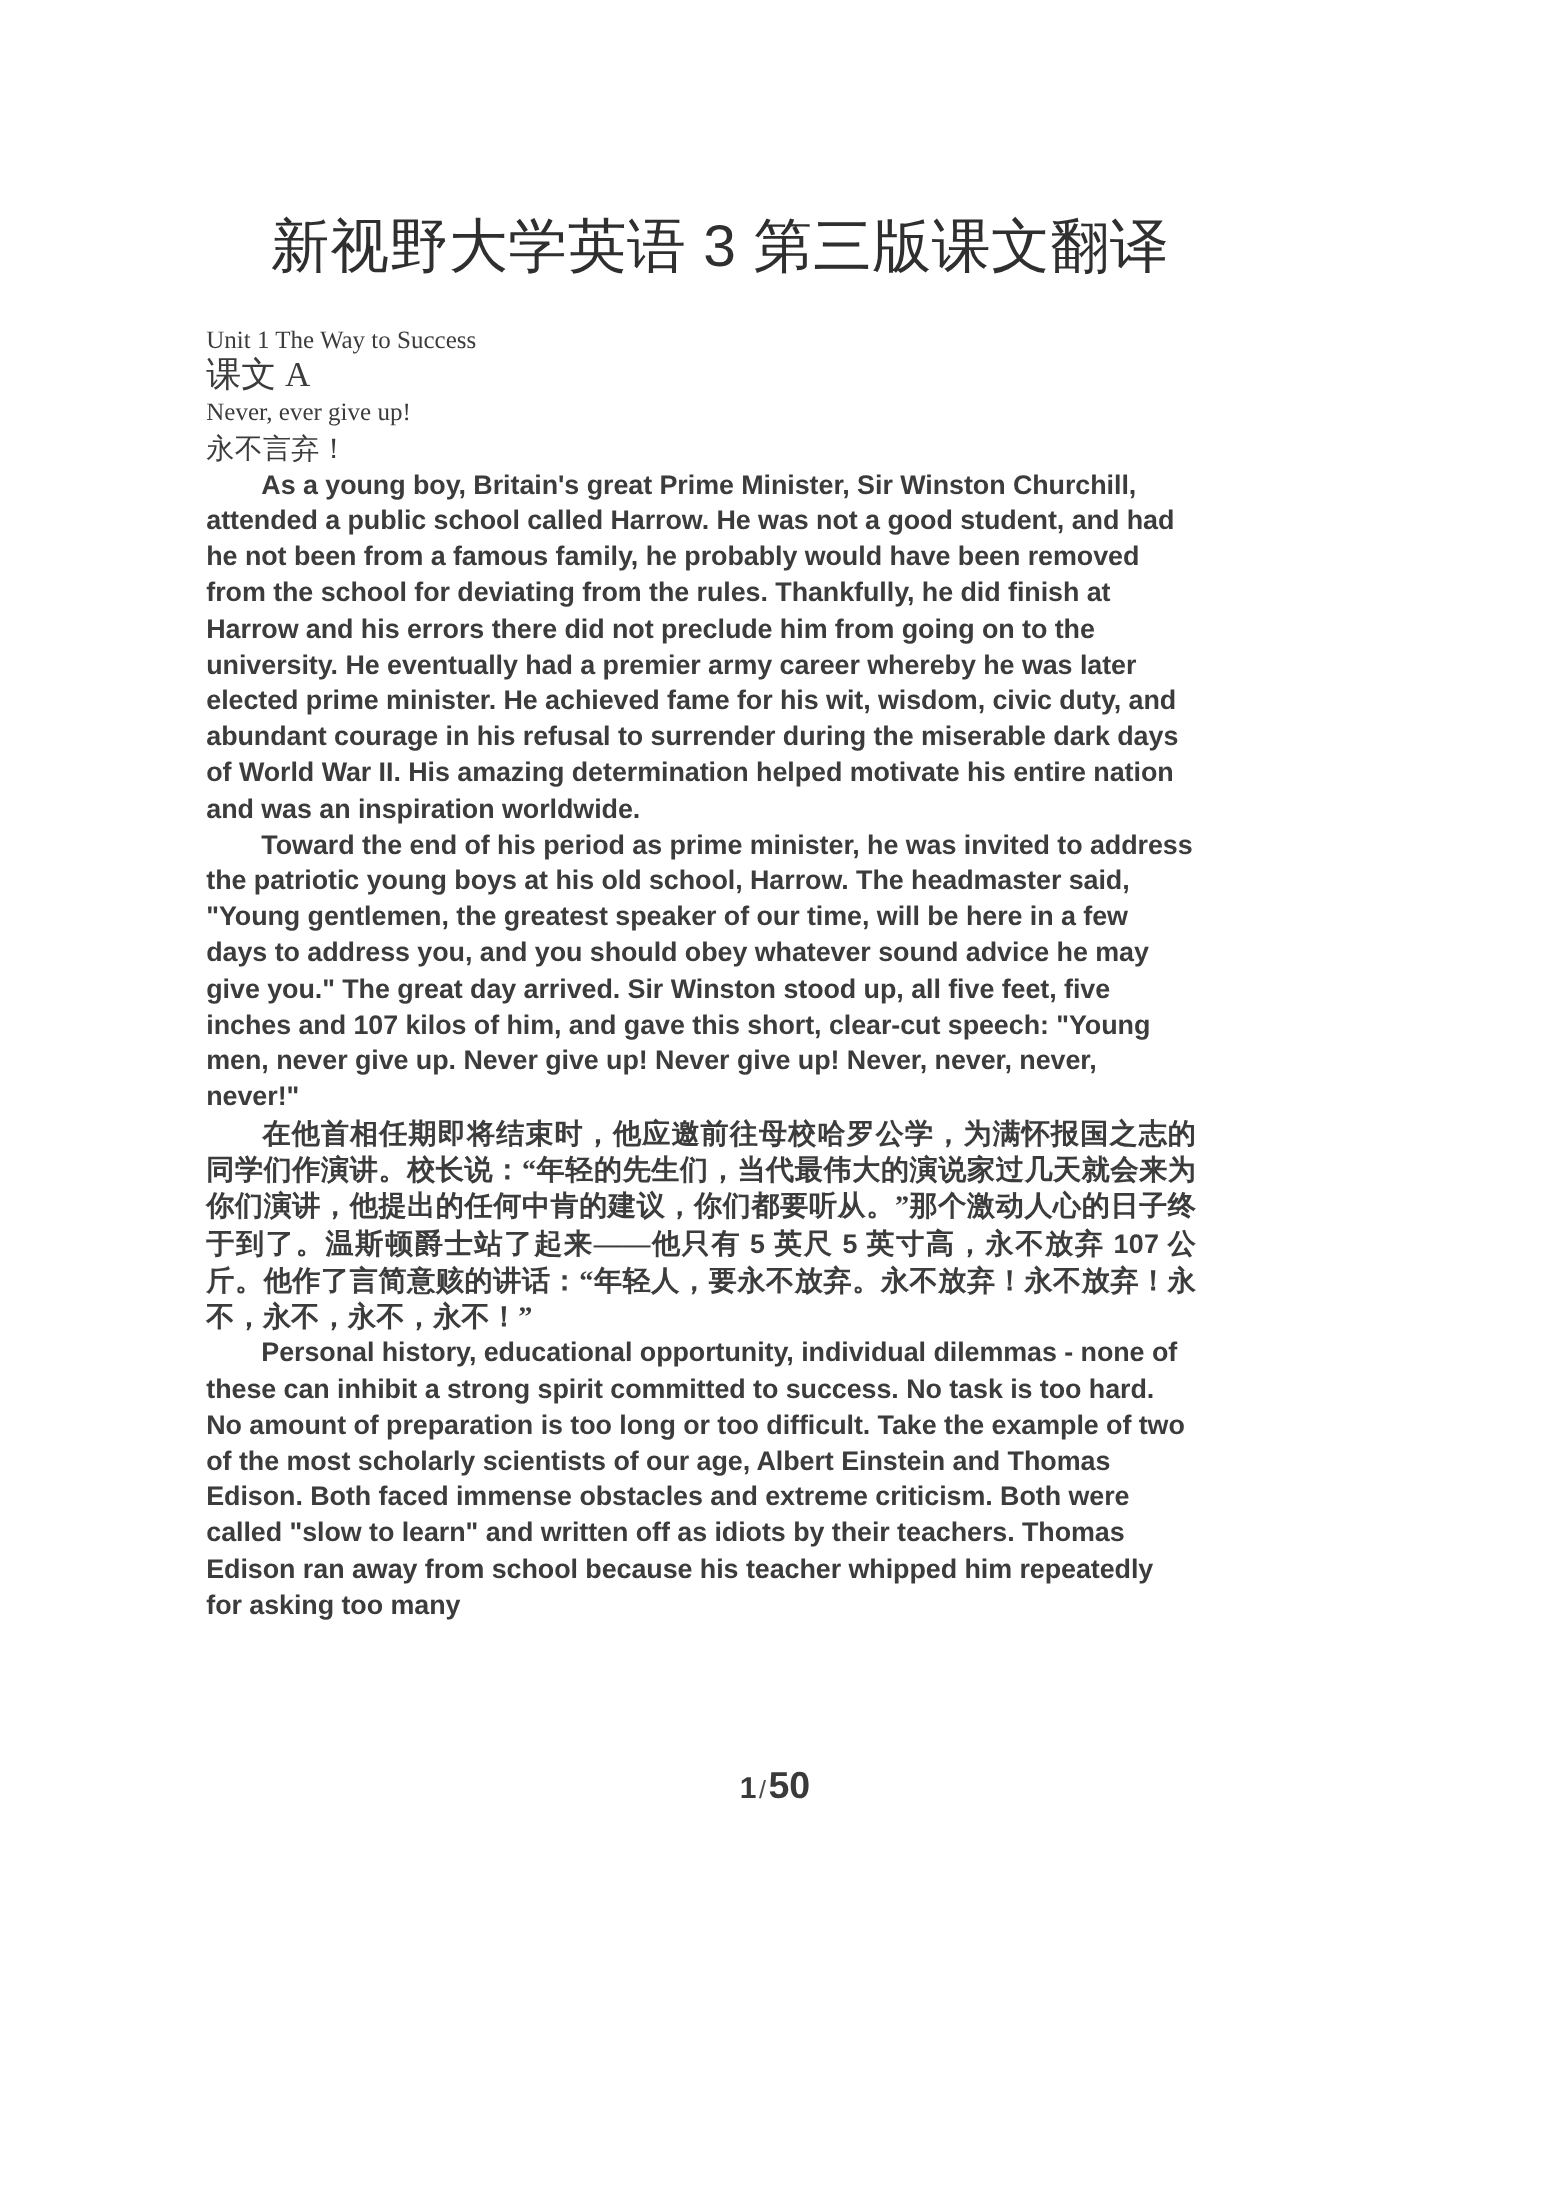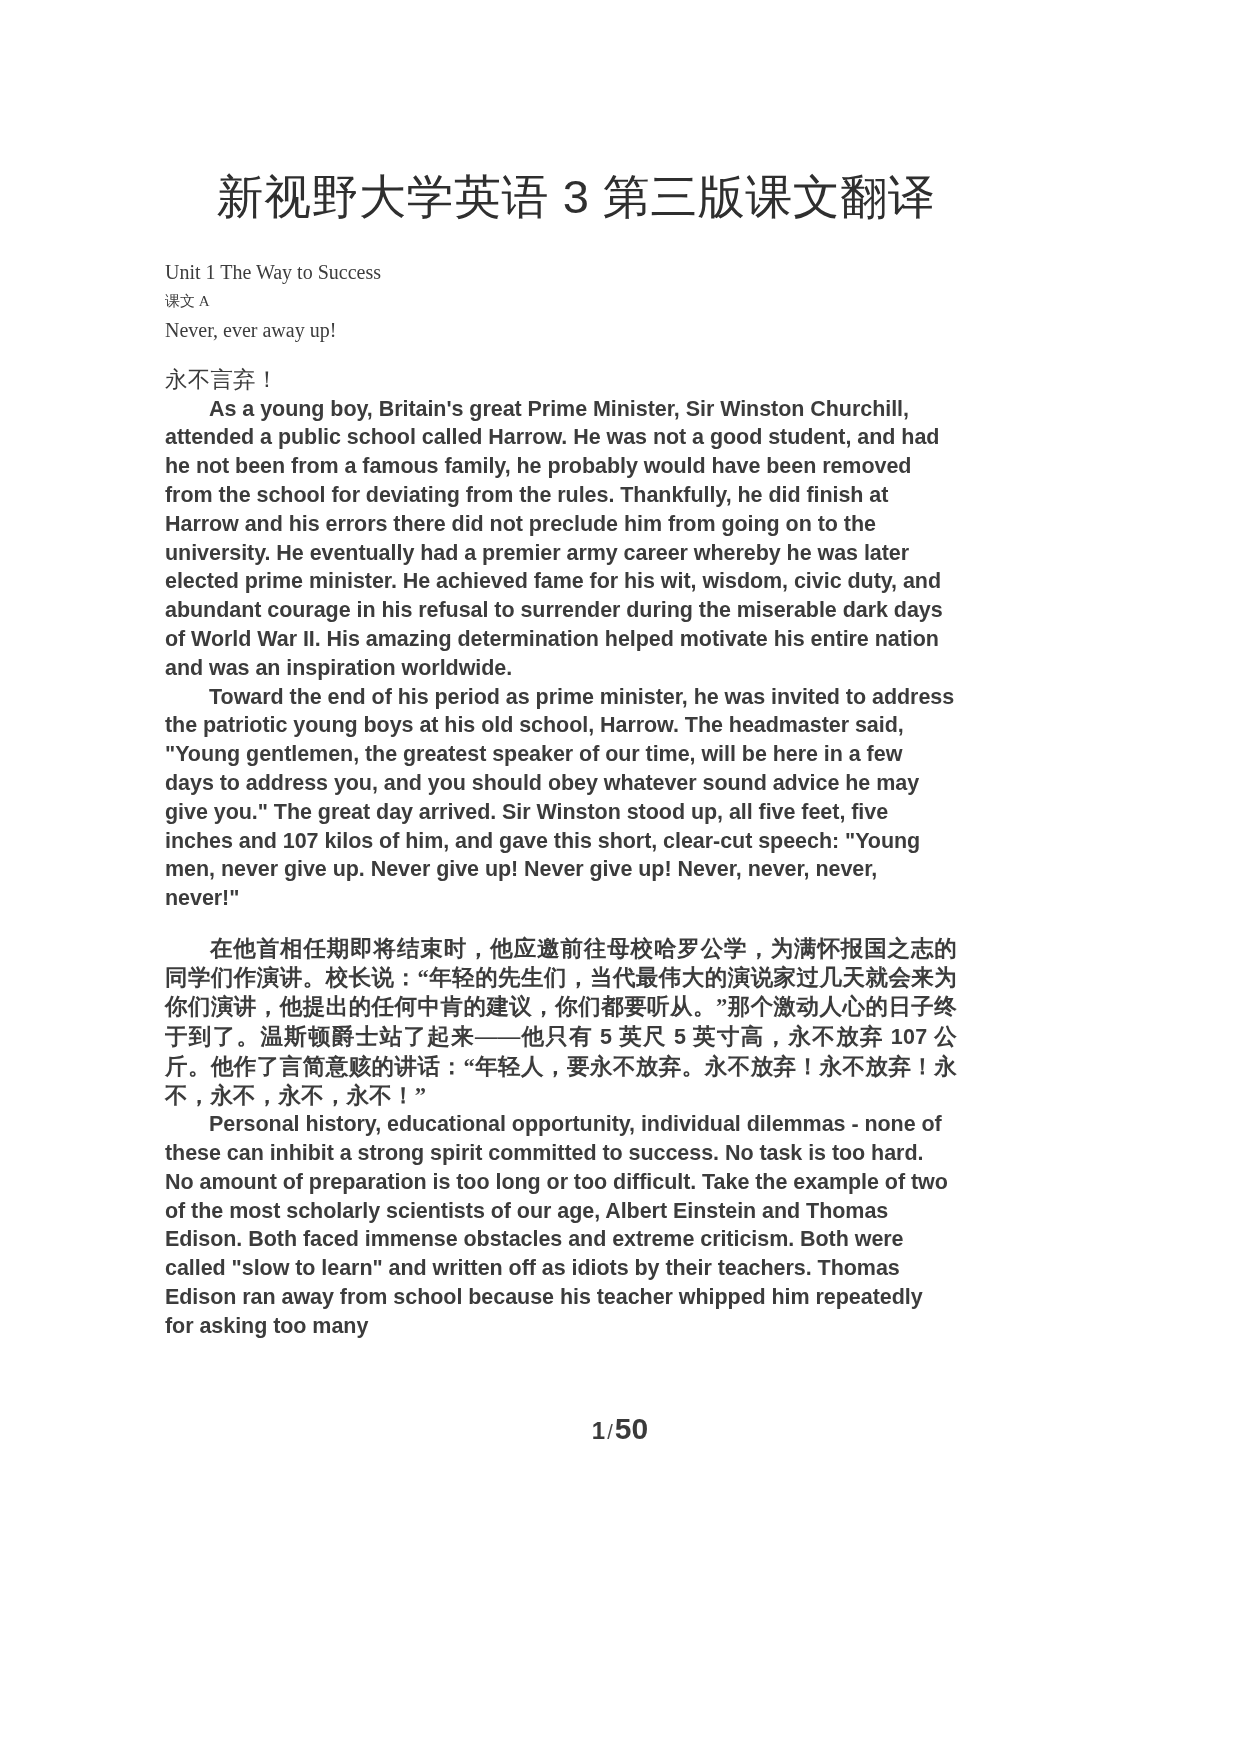--- a/index.html
+++ b/index.html
@@ -65,21 +65,20 @@
   }
 
   .cn {
     font-family: "Liberation Serif", "DejaVu Serif", serif;
     font-size: 22.5px;
     line-height: 29.2px;
     color: #3c3c3c;
     text-align: justify;
     text-justify: inter-character;
     letter-spacing: 0.2px;
-    margin-top: 21px;
   }
 
   .cn .num {
     font-family: "Liberation Sans", sans-serif;
     font-size: 21.5px;
   }
 
   .indent {
     text-indent: 2.05em;
     font-weight: bold;
@@ -89,21 +88,21 @@
   }
 
   .head-line {
     font-family: Liberation Serif, serif;
     font-size: 20px;
     line-height: 28.8px;
     color: #3c3c3c;
   }
   .head-line.cnmix {
     font-family: "Liberation Serif", "DejaVu Serif", serif;
-    font-size: 15px;
+    font-size: 28px;
   }
 
   .footer {
     position: absolute;
     left: 0;
     top: 1412px;
     width: 1240px;
     text-align: center;
     font-family: "Liberation Sans", sans-serif;
     font-size: 23px;
@@ -129,21 +128,21 @@
 <div class="page">
 
   <h1 class="doc-title">新视野大学英语 3 第三版课文翻译</h1>
 
   <div class="body-block">
 
     <p class="head-line">Unit 1 The Way to Success</p>
 
     <p class="head-line cnmix"><span>课文 A</span></p>
 
-    <p class="head-line">Never, ever away up!</p>
+    <p class="head-line">Never, ever give up!</p>
 
     <p class="cn">永不言弃！</p>
 
     <p class="en indent">As a young boy, Britain's great Prime Minister, Sir Winston Churchill, attended a public school called Harrow. He was not a good student, and had he not been from a famous family, he probably would have been removed from the school for deviating from the rules. Thankfully, he did finish at Harrow and his errors there did not preclude him from going on to the university. He eventually had a premier army career whereby he was later elected prime minister. He achieved fame for his wit, wisdom, civic duty, and abundant courage in his refusal to surrender during the miserable dark days of World War II. His amazing determination helped motivate his entire nation and was an inspiration worldwide.</p>
 
     <p class="en indent">Toward the end of his period as prime minister, he was invited to address the patriotic young boys at his old school, Harrow. The headmaster said, "Young gentlemen, the greatest speaker of our time, will be here in a few days to address you, and you should obey whatever sound advice he may give you." The great day arrived. Sir Winston stood up, all five feet, five inches and 107 kilos of him, and gave this short, clear-cut speech: "Young men, never give up. Never give up! Never give up! Never, never, never, never!"</p>
 
 
     <p class="cn indent"><span>在他首相任期即将结束时，他应邀前往母校哈罗公学，为满怀报国之志的同学们作演讲。校长说：“年轻的先生们，当代最伟大的演说家过几天就会来为你们演讲，他提出的任何中肯的建议，你们都要听从。”那个激动人心的日子终于到了。温斯顿爵士站了起来——他只有 </span><span class="num">5</span><span> 英尺 </span><span class="num">5</span><span> 英寸高，永不放弃 </span><span class="num">107</span><span> 公斤。他作了言简意赅的讲话：“年轻人，要永不放弃。永不放弃！永不放弃！永不，永不，永不，永不！”</span></p>
 

